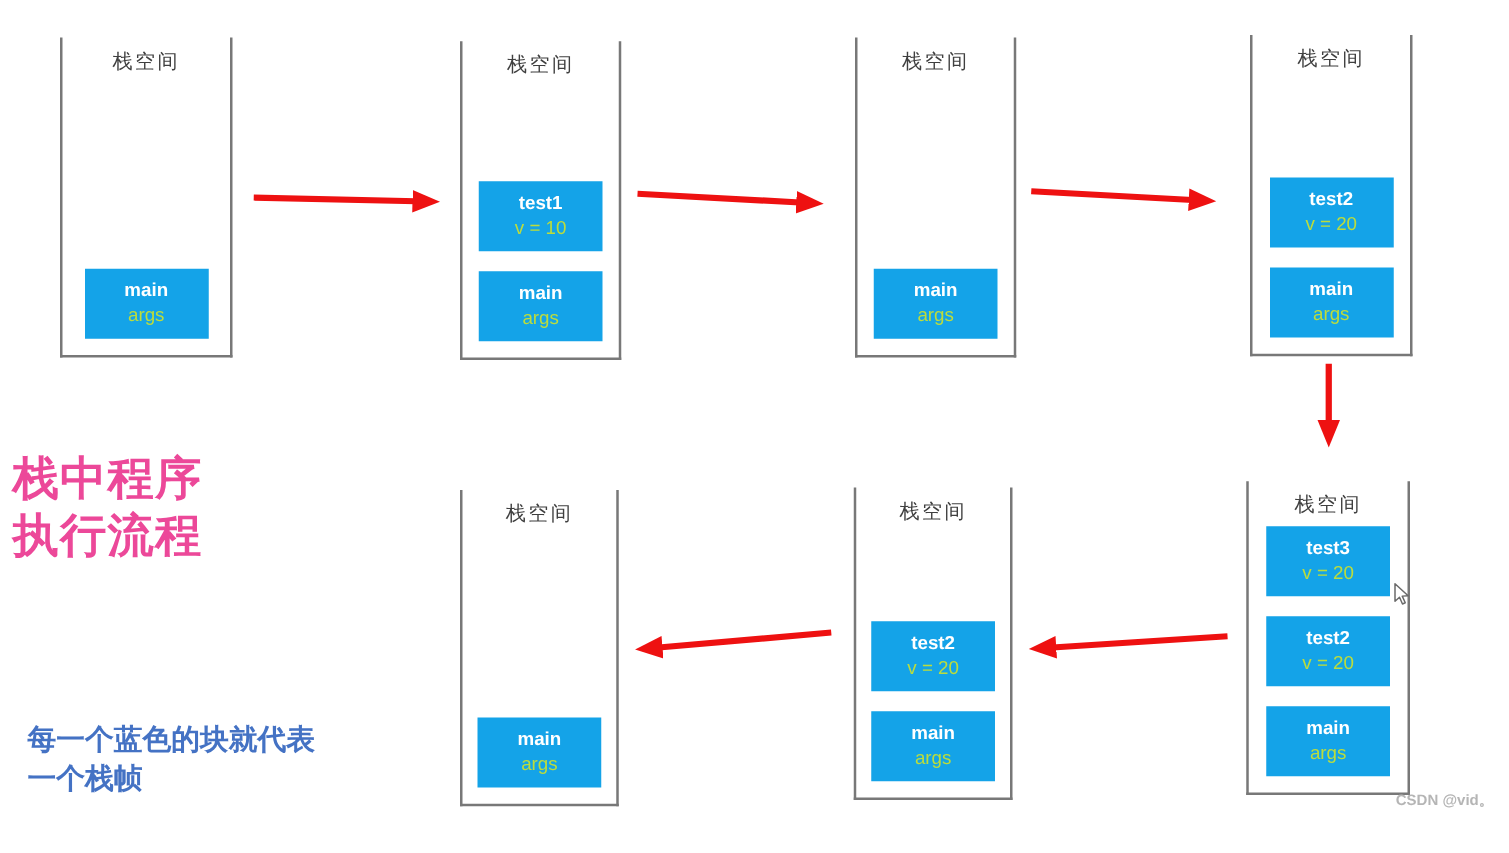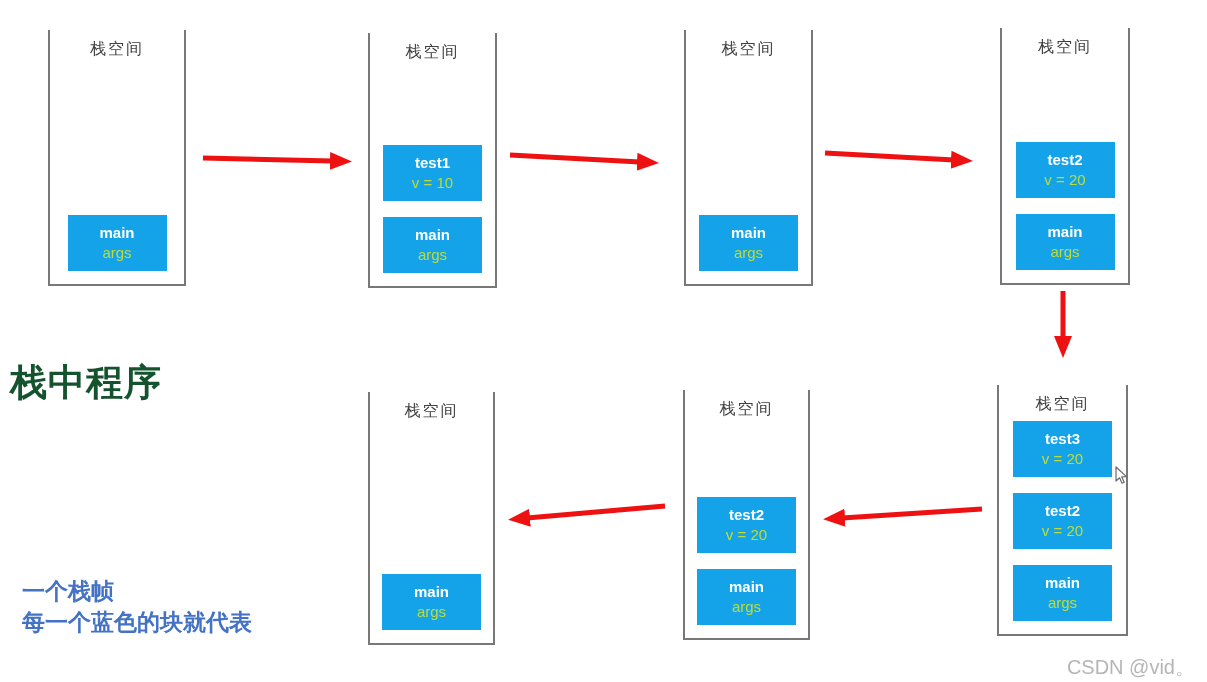--- a/index.html
+++ b/index.html
@@ -25,24 +25,24 @@
   .frame{width:99px;height:56px;background:var(--frame);display:flex;
     flex-direction:column;align-items:center;justify-content:center;gap:2px;}
   .frame-name{color:var(--frame_text);font-size:15px;font-weight:600;line-height:1.2;}
   .frame-value{color:var(--frame_value);font-size:15px;font-weight:400;line-height:1.2;}
 
   .arrow-layer{position:absolute;left:0;top:0;width:1207px;height:682px;pointer-events:none;}
   .arrow-line{stroke:var(--arrow);stroke-width:5;fill:none;}
   .arrow-head-shape{fill:var(--arrow);}
 
   .big-title{position:absolute;left:10px;top:360px;font-size:37px;font-weight:700;
-    color:#14532d;line-height:1.25;letter-spacing:1px;}
+    color:#ec4899;line-height:1.25;letter-spacing:1px;}
   .caption{position:absolute;left:22px;top:576px;font-size:23px;font-weight:700;
     color:var(--caption);line-height:1.35;}
-  .watermark{position:absolute;right:12px;top:654px;font-size:20px;color:var(--watermark);}
+  .watermark{position:absolute;right:12px;top:632px;font-size:12px;color:var(--watermark);font-weight:bold;}
   .mouse-cursor{position:absolute;left:1113px;top:466px;width:16px;height:20px;}
 </style>
 </head>
 <body>
 
 <div class="canvas">
 
   <div class="stack" style="left:48px;top:30px;width:138px;height:256px;">
     <div class="stack-label">栈空间</div>
     <div class="frames">
@@ -142,25 +142,26 @@
     <path class="arrow-line" marker-end="url(#ah)" d="M203,158 L333,161"></path>
     <path class="arrow-line" marker-end="url(#ah)" d="M510,155 L640,162"></path>
     <path class="arrow-line" marker-end="url(#ah)" d="M825,153 L954,160"></path>
     <path class="arrow-line" marker-end="url(#ah)" d="M1063,291 L1063,339"></path>
     <path class="arrow-line" marker-end="url(#ah)" d="M982,509 L842,518"></path>
     <path class="arrow-line" marker-end="url(#ah)" d="M665,506 L527,518"></path>
   </svg>
 
   <div class="big-title">
     <div>栈中程序</div>
+    <div>执行流程</div>
   </div>
 
   <div class="caption">
+    <div>每一个蓝色的块就代表</div>
     <div>一个栈帧</div>
-    <div>每一个蓝色的块就代表</div>
   </div>
 
   <div class="watermark">CSDN @vid。</div>
 
   <svg class="mouse-cursor" viewBox="0 0 16 20">
     <path d="M3 1 L3 15 L6.6 11.8 L9 17.2 L11.2 16.2 L8.8 10.9 L13.5 10.6 Z" fill="#ffffff" stroke="#6a6a6a" stroke-width="1.2" stroke-linejoin="round"></path>
   </svg>
 
 </div>
 

